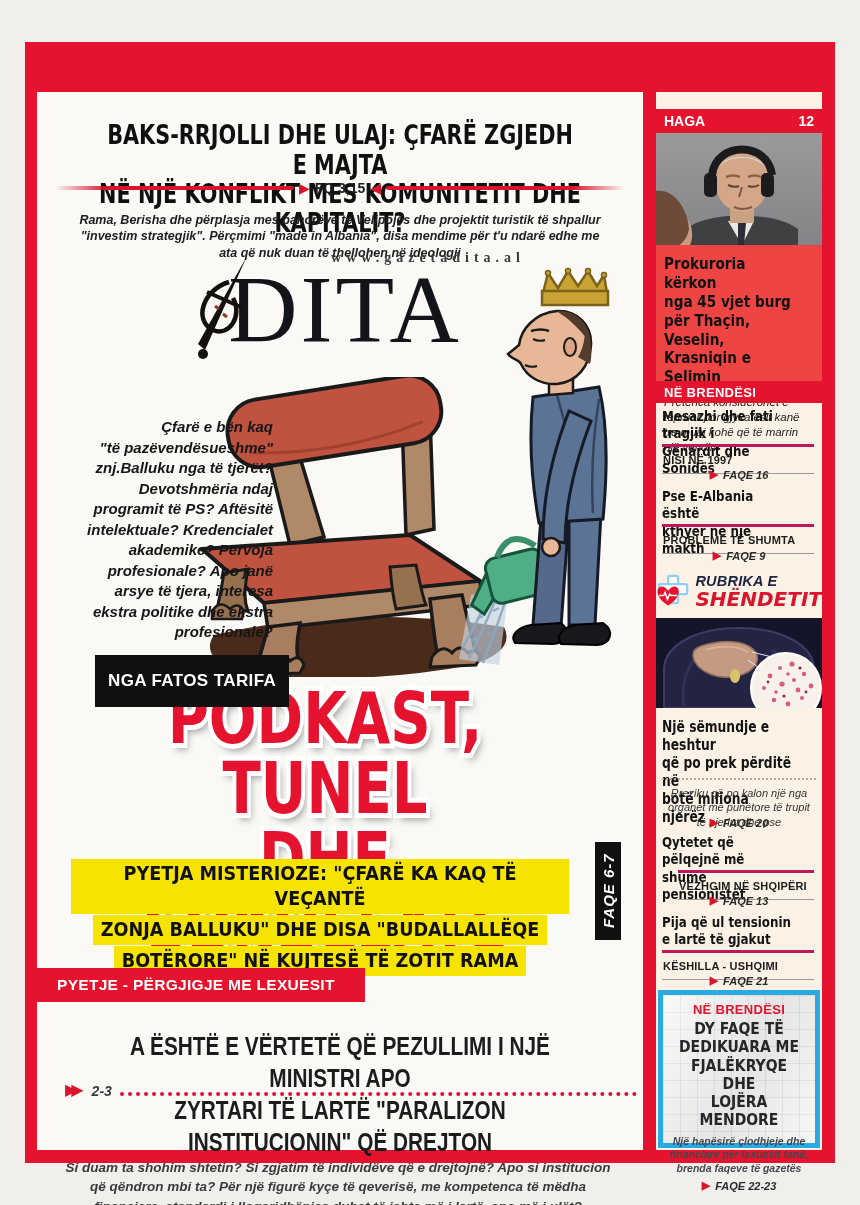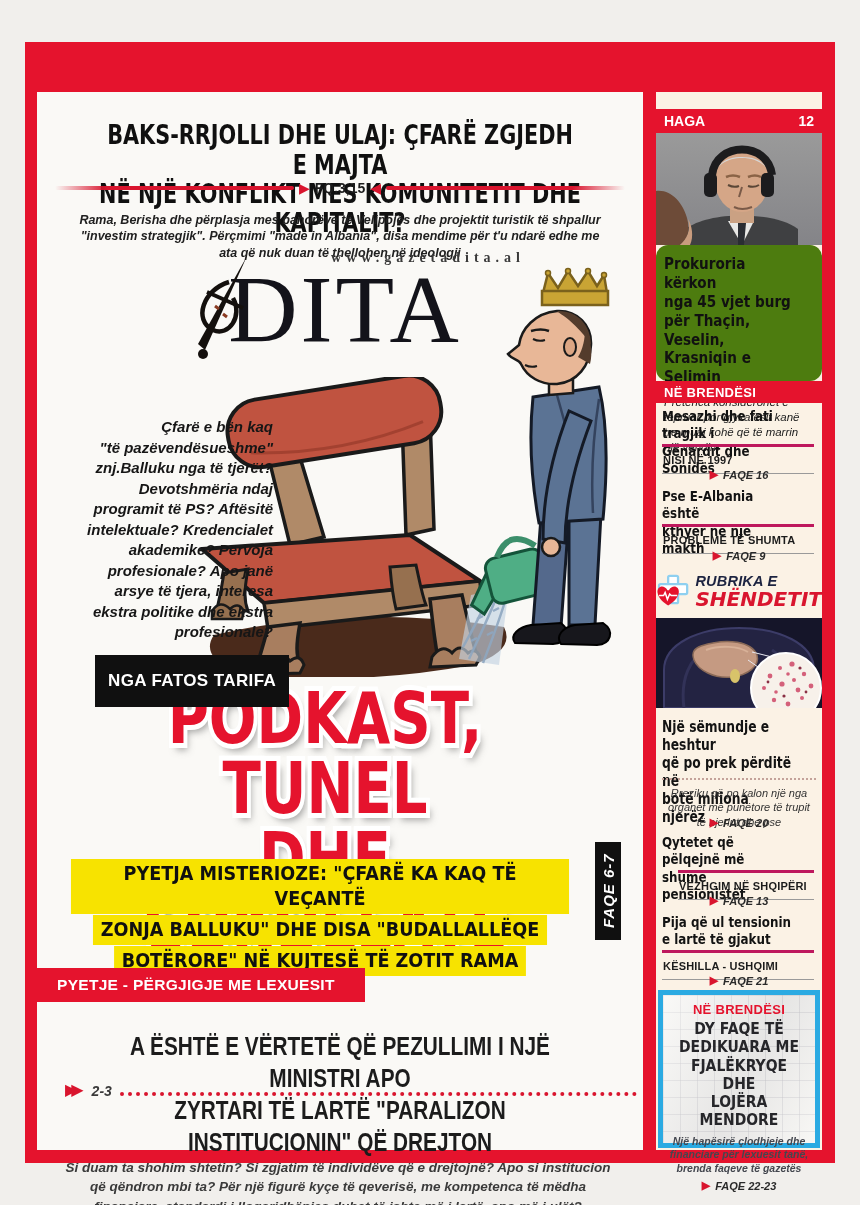--- a/index.html
+++ b/index.html
@@ -73,21 +73,21 @@
   .dbl-arrow{color:#d9152e;font-size:16px;letter-spacing:-6px;line-height:1;padding-right:6px;}
   .qa-pages{font-style:italic;font-size:14px;color:#3a3a3a;font-weight:bold;line-height:1;}
   .dotline{flex:1;border-bottom:4px dotted #d9152e;margin-bottom:2px;}
   .qa-deck{left:24px;right:28px;top:1052px;text-align:center;font-style:italic;font-weight:bold;
     font-size:13.5px;color:#3a3a3a;line-height:1.45;}
 
   
   .haga-band{left:0;right:0;top:17px;height:24px;background:#e5132d;color:#fff;display:flex;
     justify-content:space-between;align-items:center;padding:0 8px;font-weight:bold;font-size:14px;}
   .photo{left:0;right:0;top:41px;height:112px;}
-  .yellow-box{left:0;right:0;top:153px;height:136px;background:#4d7c0f;padding:10px 8px;box-sizing:border-box;border-radius:12px;}
+  .yellow-box{left:0;right:0;top:153px;height:136px;background:#ef4444;padding:10px 8px;box-sizing:border-box;}
   .yellow-head{font-family:"DejaVu Sans",sans-serif;font-weight:bold;font-size:16px;line-height:1.18;
     color:#111;transform:scaleX(0.85);transform-origin:0 50%;white-space:pre-line;}
   .yellow-deck{margin-top:8px;font-style:italic;font-size:11.5px;color:#222;line-height:1.3;}
   .brendesi-band{left:0;right:0;top:289px;height:22px;background:#e5132d;color:#fff;font-weight:bold;
     font-size:13px;display:flex;align-items:center;padding:0 8px;letter-spacing:0.3px;}
   .sb-head{font-family:"DejaVu Sans",sans-serif;font-weight:bold;color:#131313;font-size:14.5px;line-height:1.2;}
   .kicker{border-top:3px solid #be185d;border-bottom:1px solid #9a9a9a;font-size:11px;font-weight:bold;
     color:#1c1c1c;padding:7px 1px;letter-spacing:0.2px;}
   .faqe-row{display:flex;justify-content:center;align-items:center;gap:5px;font-style:italic;
     font-size:11px;font-weight:bold;color:#2a2a2a;}

